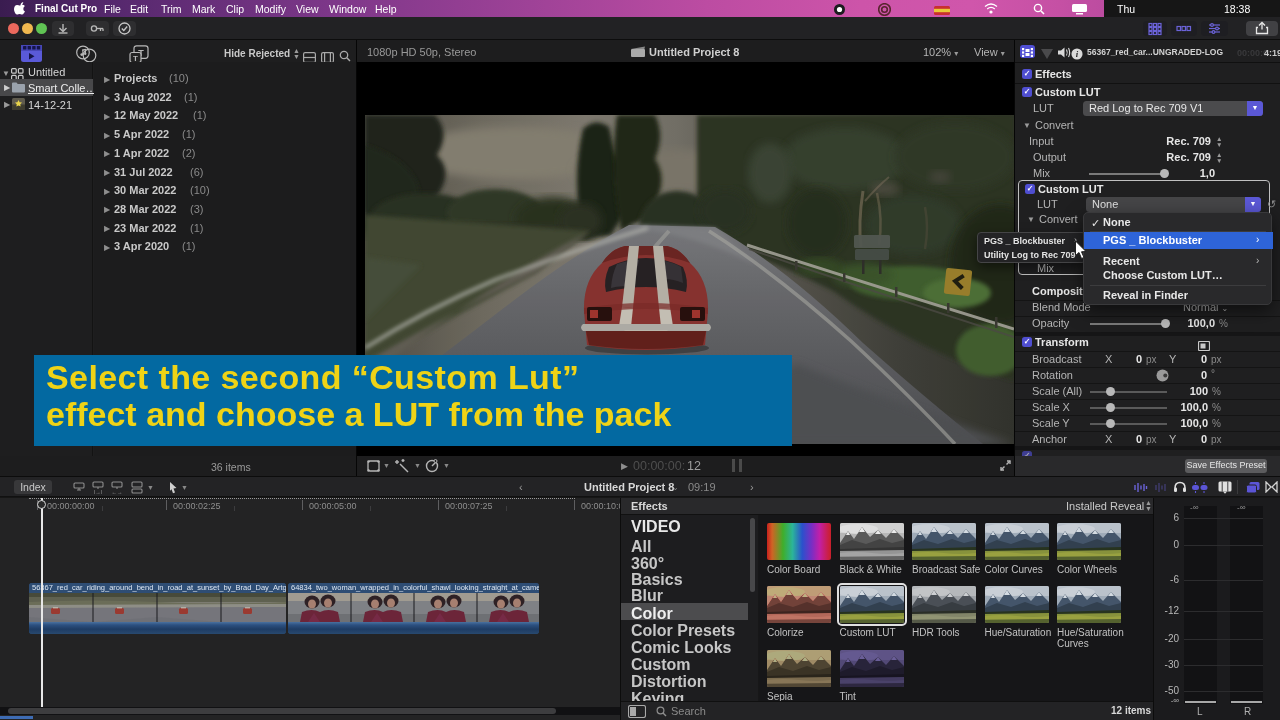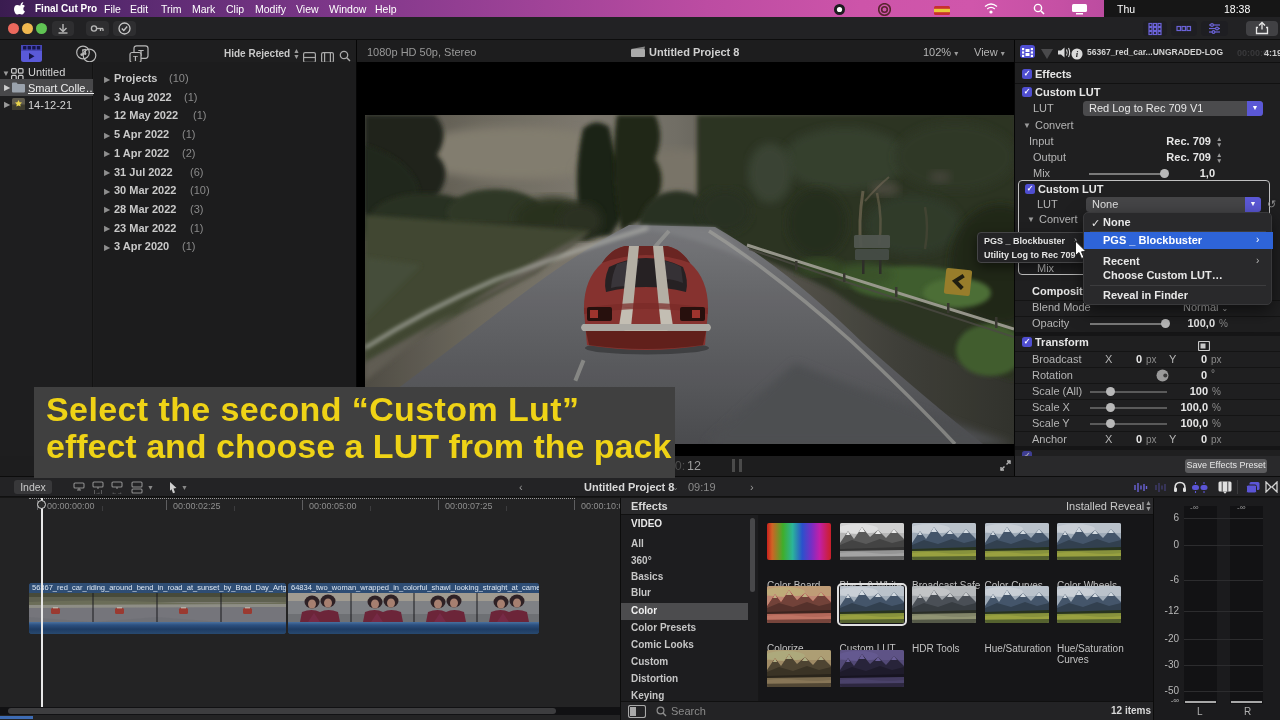--- a/index.html
+++ b/index.html
@@ -43,26 +43,26 @@
   .prow:nth-child(4) .pcnt { left:88px; }
   .prow:nth-child(5) .pcnt { left:88px; }
   .prow:nth-child(6) .pcnt { left:96px; }
   .prow:nth-child(7) .pcnt { left:96px; }
   .prow:nth-child(8) .pcnt { left:96px; }
   .prow:nth-child(9) .pcnt { left:96px; }
   .prow:nth-child(10) .pcnt { left:88px; }
   .rtick { position:absolute; top:2px; width:1px; height:10px; background:#5e5e60; }
   .rtick2 { position:absolute; top:8px; width:1px; height:5px; background:#3c3c3e; }
   .rlab { position:absolute; top:3px; color:#8e8e8e; font-size:9px; }
-  .fxcat { position:absolute; left:10px; font-size:10px; color:#c6c6c6; font-weight:bold; }
+  .fxcat { position:absolute; left:10px; font-size:16px; color:#c6c6c6; font-weight:bold; }
   .mlab { position:absolute; color:#9a9a9a; font-size:8px; }
   .mnum { position:absolute; left:0; width:25px; text-align:right; color:#b8b8b8; font-size:10px; }
   .mgrid { position:absolute; left:30px; width:79px; height:1px; background:#2c2c2e; }
   .fxthumb { position:absolute; width:64px; height:37px; border-radius:2px; overflow:hidden; }
-  .fxlab { position:absolute; color:#c2c2c2; font-size:10px; white-space:nowrap;margin-top:16px; }
+  .fxlab { position:absolute; color:#c2c2c2; font-size:10px; white-space:nowrap; }
 </style>
 </head>
 <body>
 <div id="menubar">
   <span class="mi" style="left:14px;top:2px;"><svg width="12" height="13" viewBox="0 0 12 13">
         <path d="M8.4 2.2 Q9.4 1 9.2 0 Q8 0.2 7.2 1.2 Q6.4 2.2 6.6 3.2 Q7.7 3.3 8.4 2.2 Z M9.3 6.9 Q9.3 5 10.9 4.1 Q9.9 2.8 8.3 2.8 Q7.2 2.8 6.5 3.2 Q6 3.5 5.7 3.5 Q5.3 3.5 4.7 3.2 Q4 2.9 3.2 2.9 Q1.6 2.9 0.8 4.2 Q0 5.5 0 7.2 Q0 9.4 1.2 11.2 Q2.1 12.6 3.1 12.6 Q3.7 12.6 4.3 12.3 Q4.9 12 5.6 12 Q6.2 12 6.8 12.3 Q7.5 12.6 8 12.6 Q9 12.6 10 11.1 Q10.6 10.2 10.9 9.3 Q9.3 8.6 9.3 6.9 Z" fill="#fff"></path>
       </svg></span>
   <span class="mi" style="left:35px;font-weight:bold;font-size:10px;top:3px;">Final Cut Pro</span>
   <span class="mi" style="left:104px;">File</span>
   <span class="mi" style="left:130px;">Edit</span>
@@ -930,21 +930,21 @@
   <div class="mgrid" style="top:141px;"></div>
   <div class="mgrid" style="top:167px;"></div>
   <div class="mgrid" style="top:193px;"></div>
   <div class="abs" style="left:31px;top:203px;width:31px;height:2px;background:#a8a8a8;"></div>
   <div class="abs" style="left:77px;top:203px;width:31px;height:2px;background:#a8a8a8;"></div>
   <div class="abs" style="left:43px;top:208px;color:#b0b0b0;font-size:10px;">L</div>
   <div class="abs" style="left:90px;top:208px;color:#b0b0b0;font-size:10px;">R</div>
 </div>
 <div id="overlays">
 
-  <div class="abs" style="left:34px;top:355px;width:641px;height:91px;background:#404040;z-index:40;margin-top:32px;">
+  <div class="abs" style="left:34px;top:355px;width:758px;height:91px;background:#0369a1;z-index:40;">
     <div class="abs" style="left:12px;top:3px;color:#efd316;font-size:34px;font-weight:bold;letter-spacing:0.4px;white-space:nowrap;">Select the second “Custom Lut”</div>
     <div class="abs" style="left:12px;top:40px;color:#efd316;font-size:34px;font-weight:bold;letter-spacing:0px;white-space:nowrap;">effect and choose a LUT from the pack</div>
   </div>
 
   <div class="abs" style="left:1083px;top:212px;width:189px;height:93px;background:#29292b;border:1px solid #39393b;border-radius:5px;box-shadow:0 6px 18px rgba(0,0,0,0.55);z-index:50;">
     <span class="abs" style="left:7px;top:4px;color:#e8e8e8;font-size:11px;">✓</span>
     <span class="abs" style="left:19px;top:3px;color:#e8e8e8;font-size:11px;font-weight:bold;">None</span>
     <div class="abs" style="left:6px;top:17.5px;width:176px;height:1px;background:#3c3c3e;"></div>
     <div class="abs" style="left:0;top:19px;width:189px;height:17px;background:#2e64d8;">
       <span class="abs" style="left:19px;top:2px;color:#fff;font-size:11px;font-weight:bold;">PGS _ Blockbuster</span>

